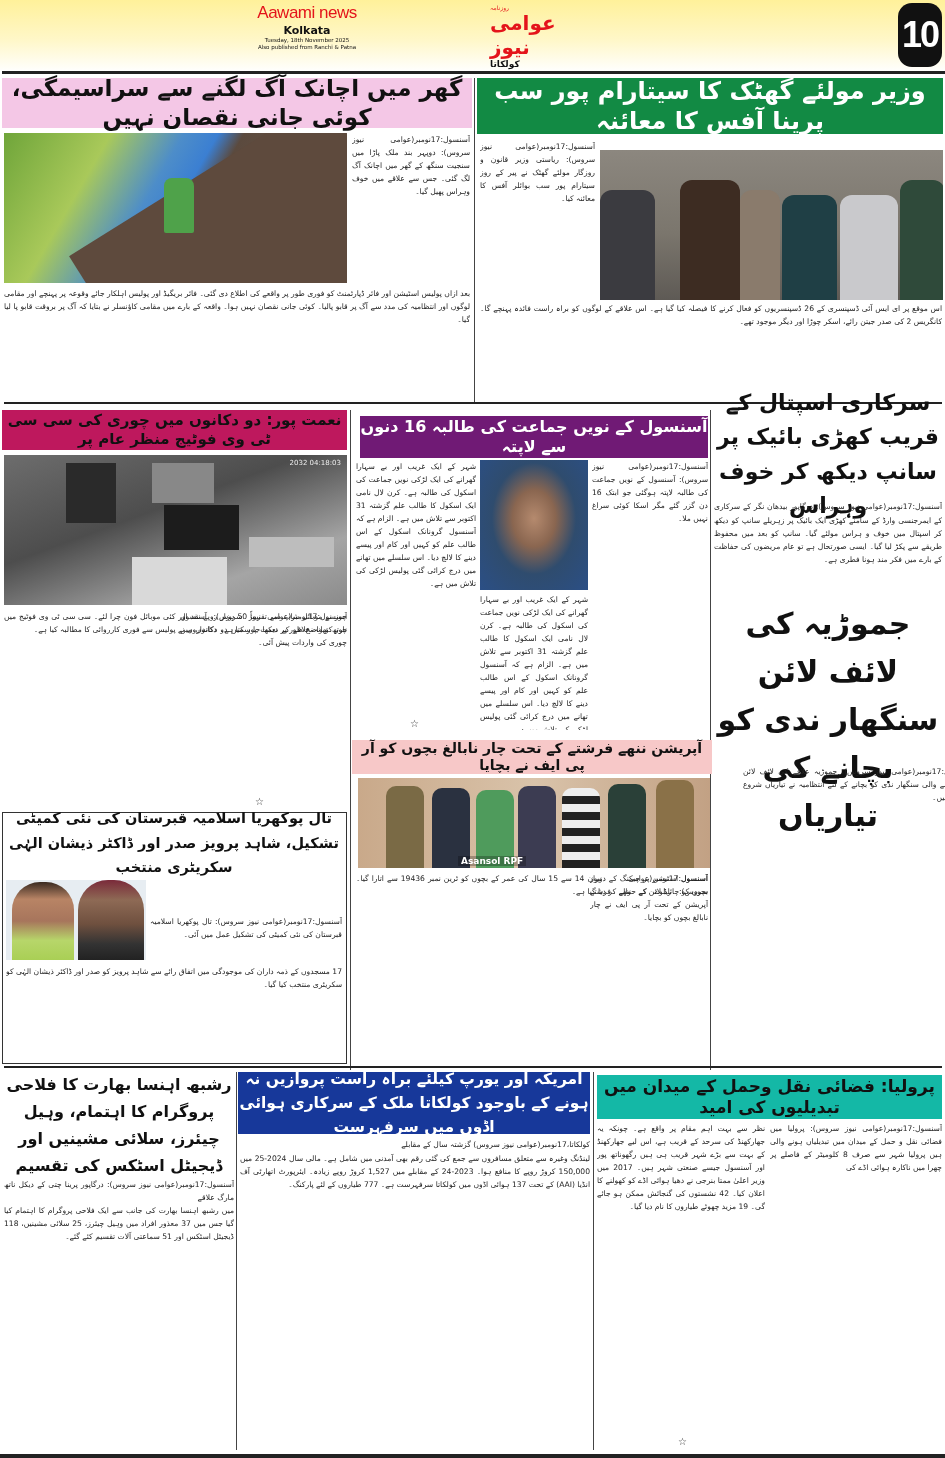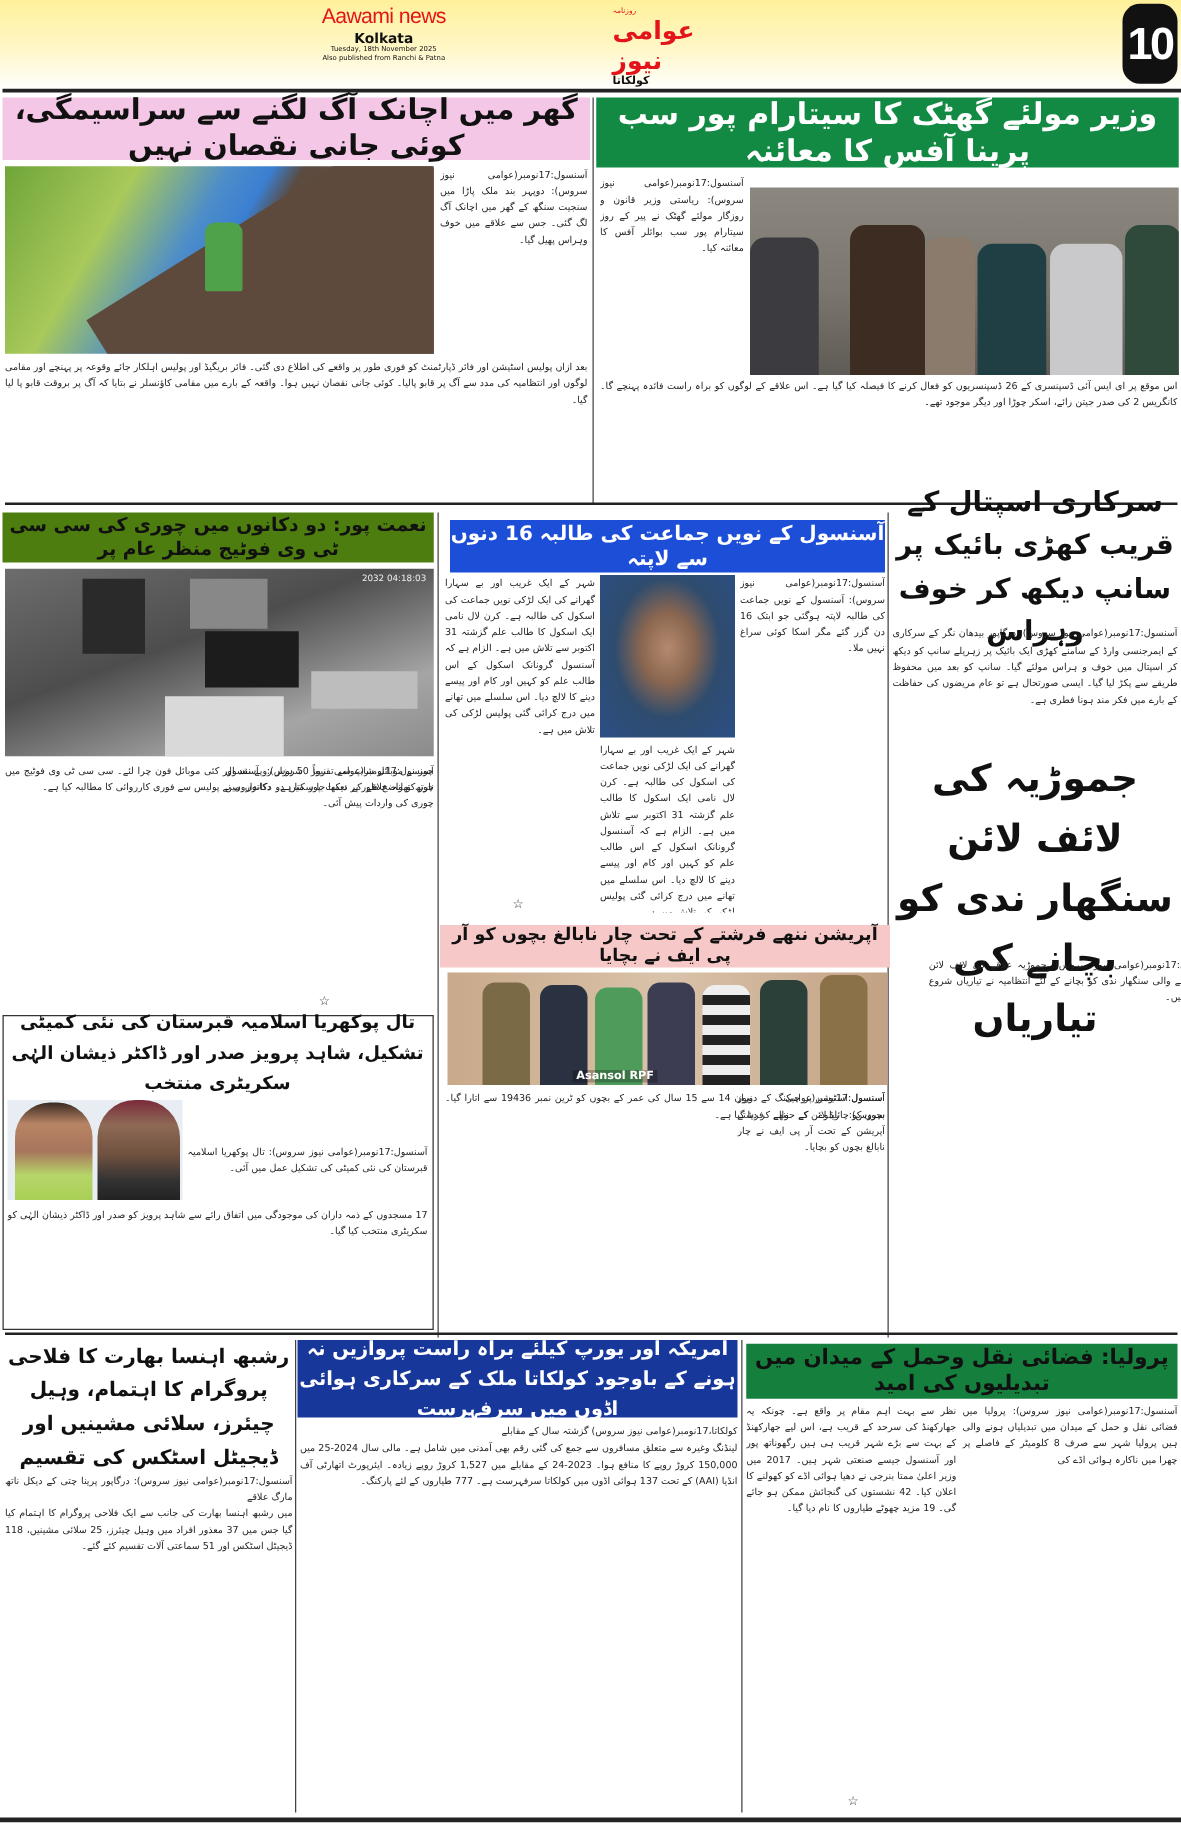--- a/index.html
+++ b/index.html
@@ -43,49 +43,49 @@
   .ph-fire .roof { position: absolute; left: 90px; top: 30px; width: 300px; height: 180px; background: #5e4a3d; transform: rotate(-32deg); }
   .ph-fire .person { position: absolute; left: 160px; top: 45px; width: 30px; height: 55px; background: #4fa24a; border-radius: 8px 8px 2px 2px; }
 
   
   .h-minister { left: 477px; top: 78px; width: 466px; height: 56px; background: #128a44; font-size: 24px; color: #fff; }
   .ph-minister { left: 600px; top: 150px; width: 343px; height: 150px;
     background: linear-gradient(180deg, #8c877f 0%, #7b766d 55%, #5e5a55 100%); }
   .ph-minister .fig { position: absolute; bottom: 0; border-radius: 12px 12px 0 0; }
 
   
-  .h-theft { left: 2px; top: 410px; width: 345px; height: 40px; background: #4d7c0f; font-size: 15px; color: #111; }
+  .h-theft { left: 2px; top: 410px; width: 345px; height: 40px; background: #be185d; font-size: 15px; color: #111; }
   .ph-cctv { left: 4px; top: 455px; width: 343px; height: 150px;
     background: linear-gradient(160deg, #6d6d6d 0%, #4d4d4d 40%, #a5a5a5 75%, #8b8b8b 100%); filter: grayscale(1); }
   .ph-cctv .ts { position: absolute; right: 6px; top: 4px; color: #eee; font-size: 7px; }
   .ph-cctv .panel { position: absolute; background: #2a2a2a; }
   .ph-cctv .counter { position: absolute; background: #d9d9d9; }
 
-  .h-student { left: 360px; top: 416px; width: 348px; height: 42px; background: #1d4ed8; font-size: 16px; color: #fff; }
+  .h-student { left: 360px; top: 416px; width: 348px; height: 42px; background: #701a75; font-size: 16px; color: #fff; }
   .ph-student { left: 480px; top: 460px; width: 108px; height: 130px;
     background: radial-gradient(ellipse at 50% 45%, #b58a6e 0%, #8a6650 28%, #2f4c6e 55%, #2b4f86 100%); }
 
   .h-hospital { left: 713px; top: 412px; width: 230px; height: 85px; font-size: 22px; color: #111; line-height: 1.55; }
   .h-river { left: 713px; top: 680px; width: 230px; height: 80px; font-size: 30px; color: #111; line-height: 1.6; }
 
   .h-rpf { left: 352px; top: 740px; width: 360px; height: 34px; background: #f7c8c8; font-size: 14px; color: #111; }
   .ph-rpf { left: 358px; top: 778px; width: 352px; height: 90px;
     background: linear-gradient(90deg, #c9a98a 0%, #d9c3aa 50%, #c2a184 100%); }
   .ph-rpf .p { position: absolute; bottom: 0; width: 38px; border-radius: 10px 10px 0 0; }
   .ph-rpf .tag { position: absolute; left: 100px; bottom: 2px; font-size: 9px; color: #fff; font-weight: bold; background: rgba(0,0,0,0.25); padding: 0 3px; }
 
   .h-graveyard { left: 4px; top: 813px; width: 340px; height: 60px; font-size: 14.5px; color: #111; line-height: 1.7; }
   .ph-men { left: 6px; top: 880px; width: 140px; height: 80px; background: #e7edf2; }
   .ph-men .a { position: absolute; left: 6px; top: 2px; width: 62px; height: 78px; background: linear-gradient(180deg, #3a2b22 0%, #b88465 22%, #a7755c 50%, #b7d66a 75%, #a9cf55 100%); border-radius: 28px 28px 0 0; }
   .ph-men .b { position: absolute; left: 72px; top: 0; width: 66px; height: 80px; background: linear-gradient(180deg, #7a2a3a 0%, #8e6a55 25%, #6f503f 55%, #333 80%, #222 100%); border-radius: 30px 30px 0 0; }
 
   
   .h-welfare { left: 4px; top: 1075px; width: 230px; height: 100px; font-size: 16px; color: #111; line-height: 1.7; }
   .h-airport { left: 238px; top: 1072px; width: 352px; height: 62px; background: #17389a; font-size: 15.5px; color: #fff; line-height: 1.55; }
-  .h-purulia { left: 597px; top: 1075px; width: 345px; height: 44px; background: #15803d; font-size: 17px; color: #111; }
+  .h-purulia { left: 597px; top: 1075px; width: 345px; height: 44px; background: #14b8a6; font-size: 17px; color: #111; }
 
   .footer-rule { position: absolute; left: 0; right: 0; top: 1454px; height: 4px; background: #222; }
 </style>
 </head>
 <body>
 
 <header class="masthead">
   <div class="brand-en">
     <div class="name">Aawami news</div>
     <div class="city">Kolkata</div>

